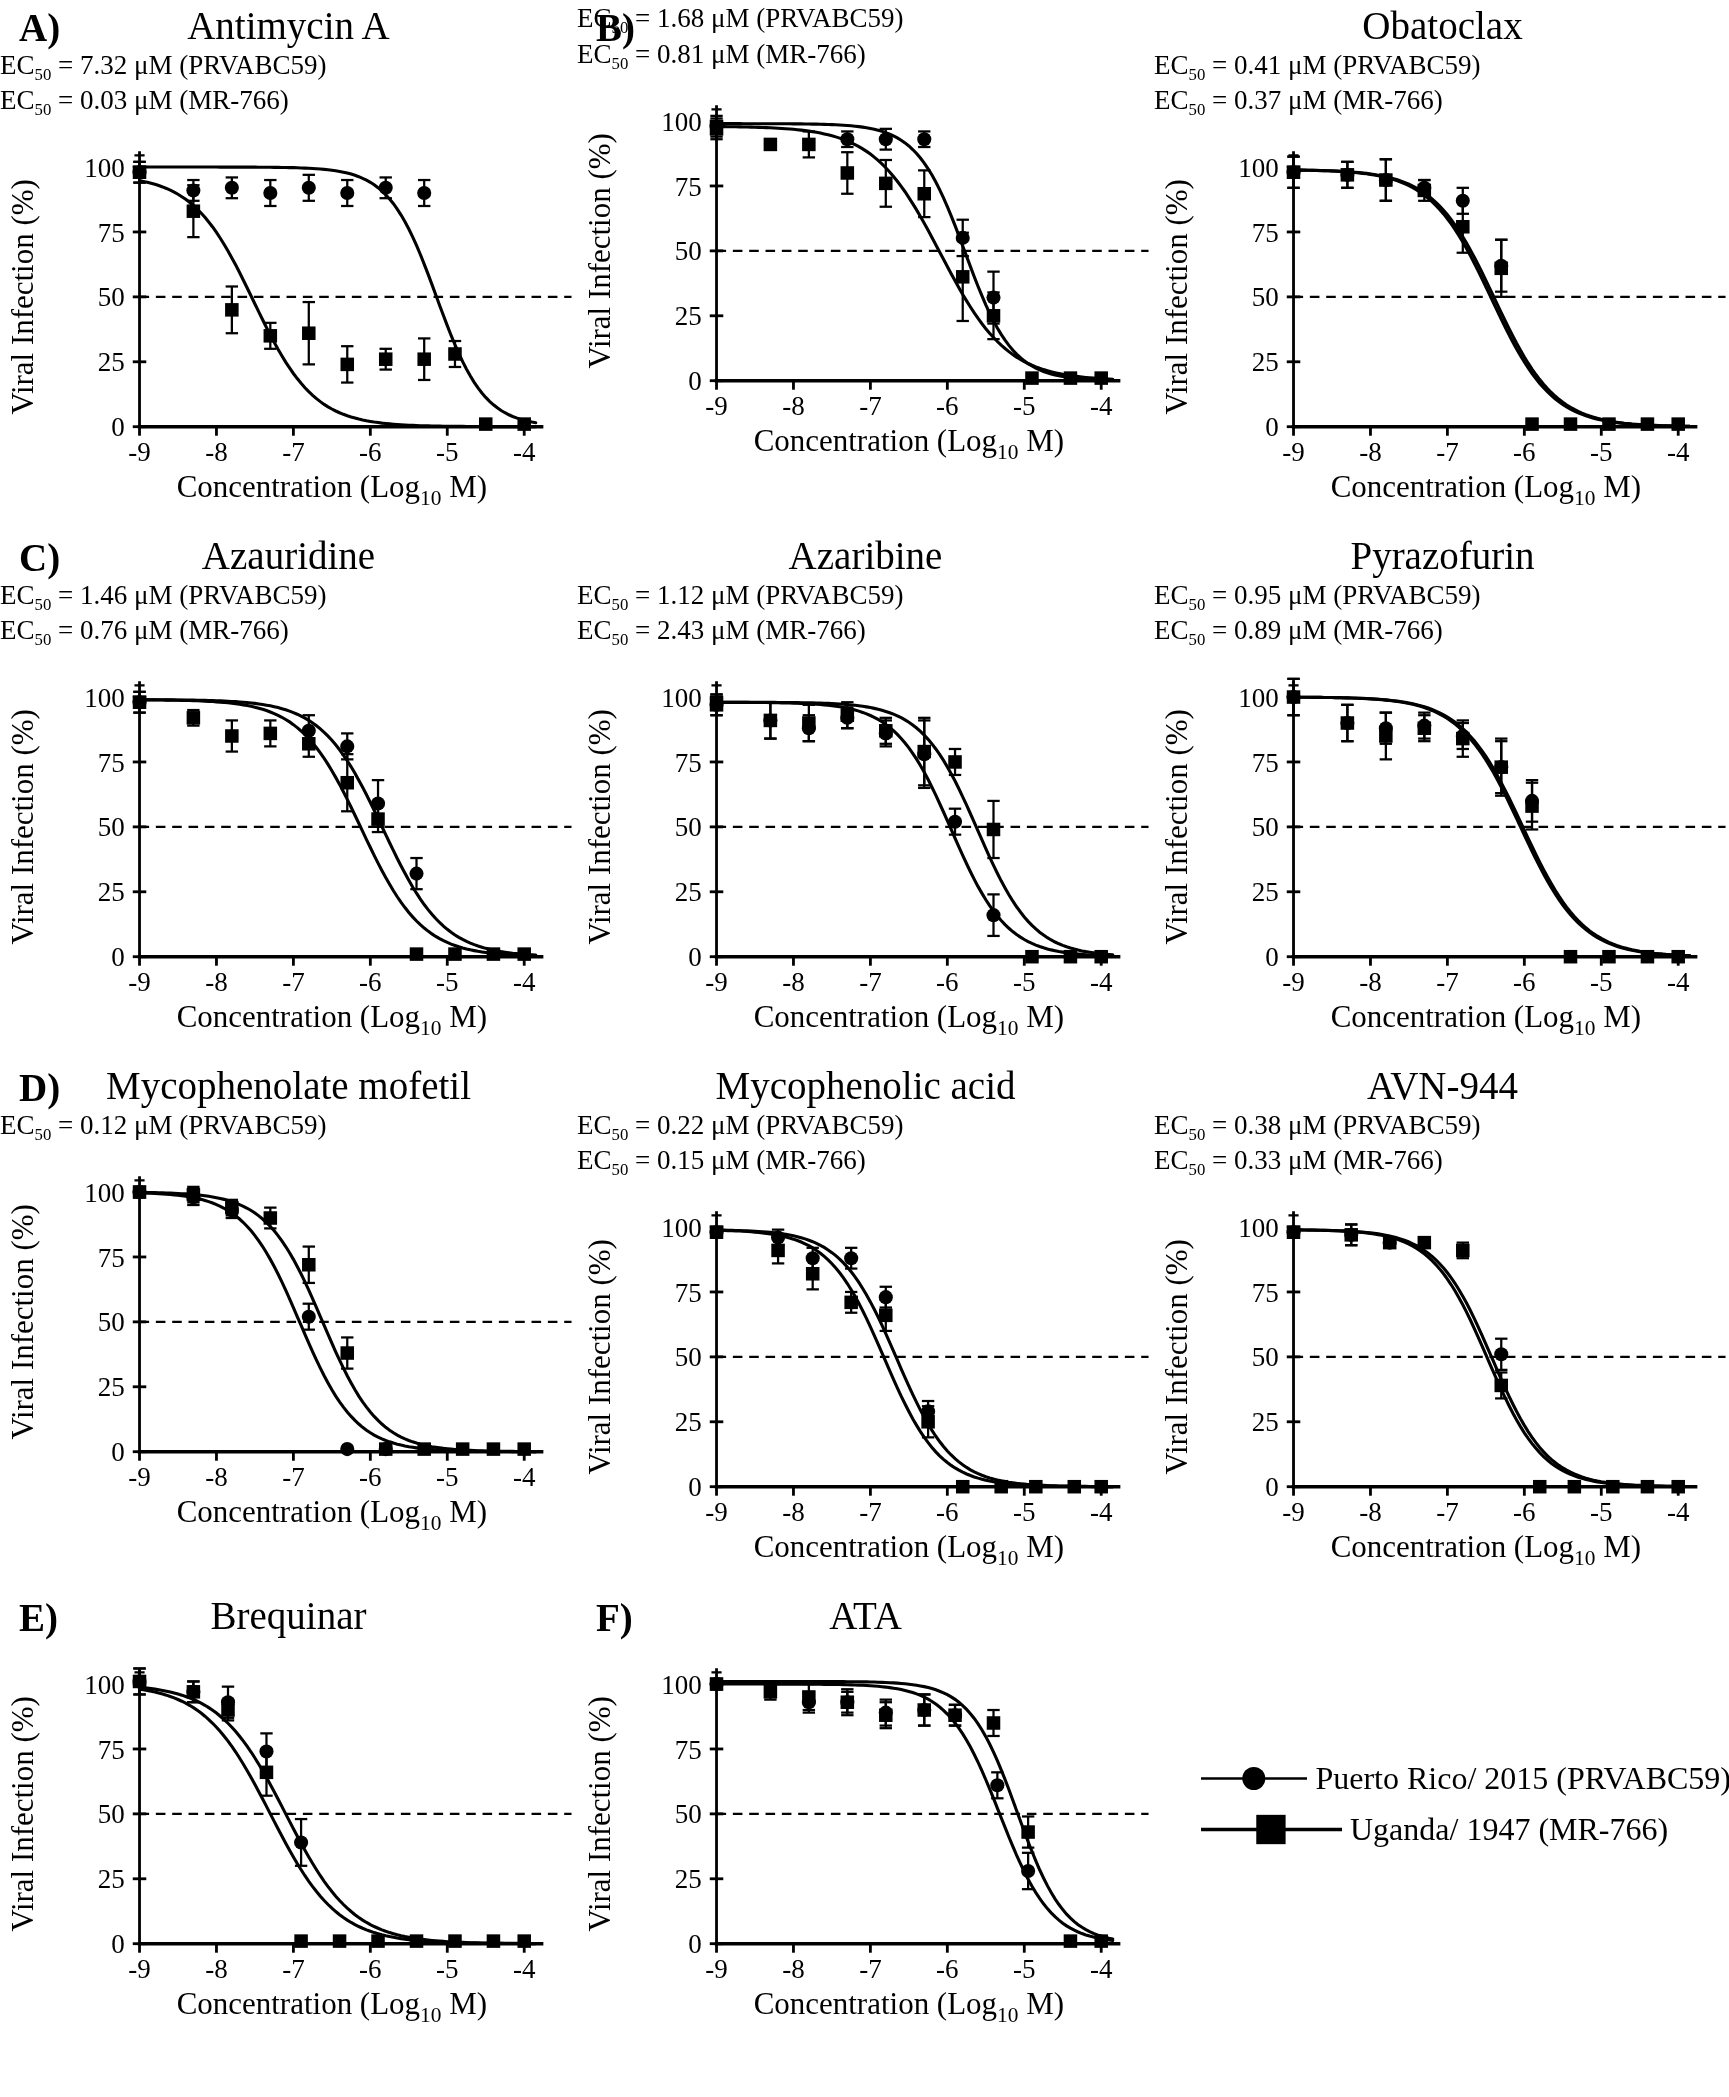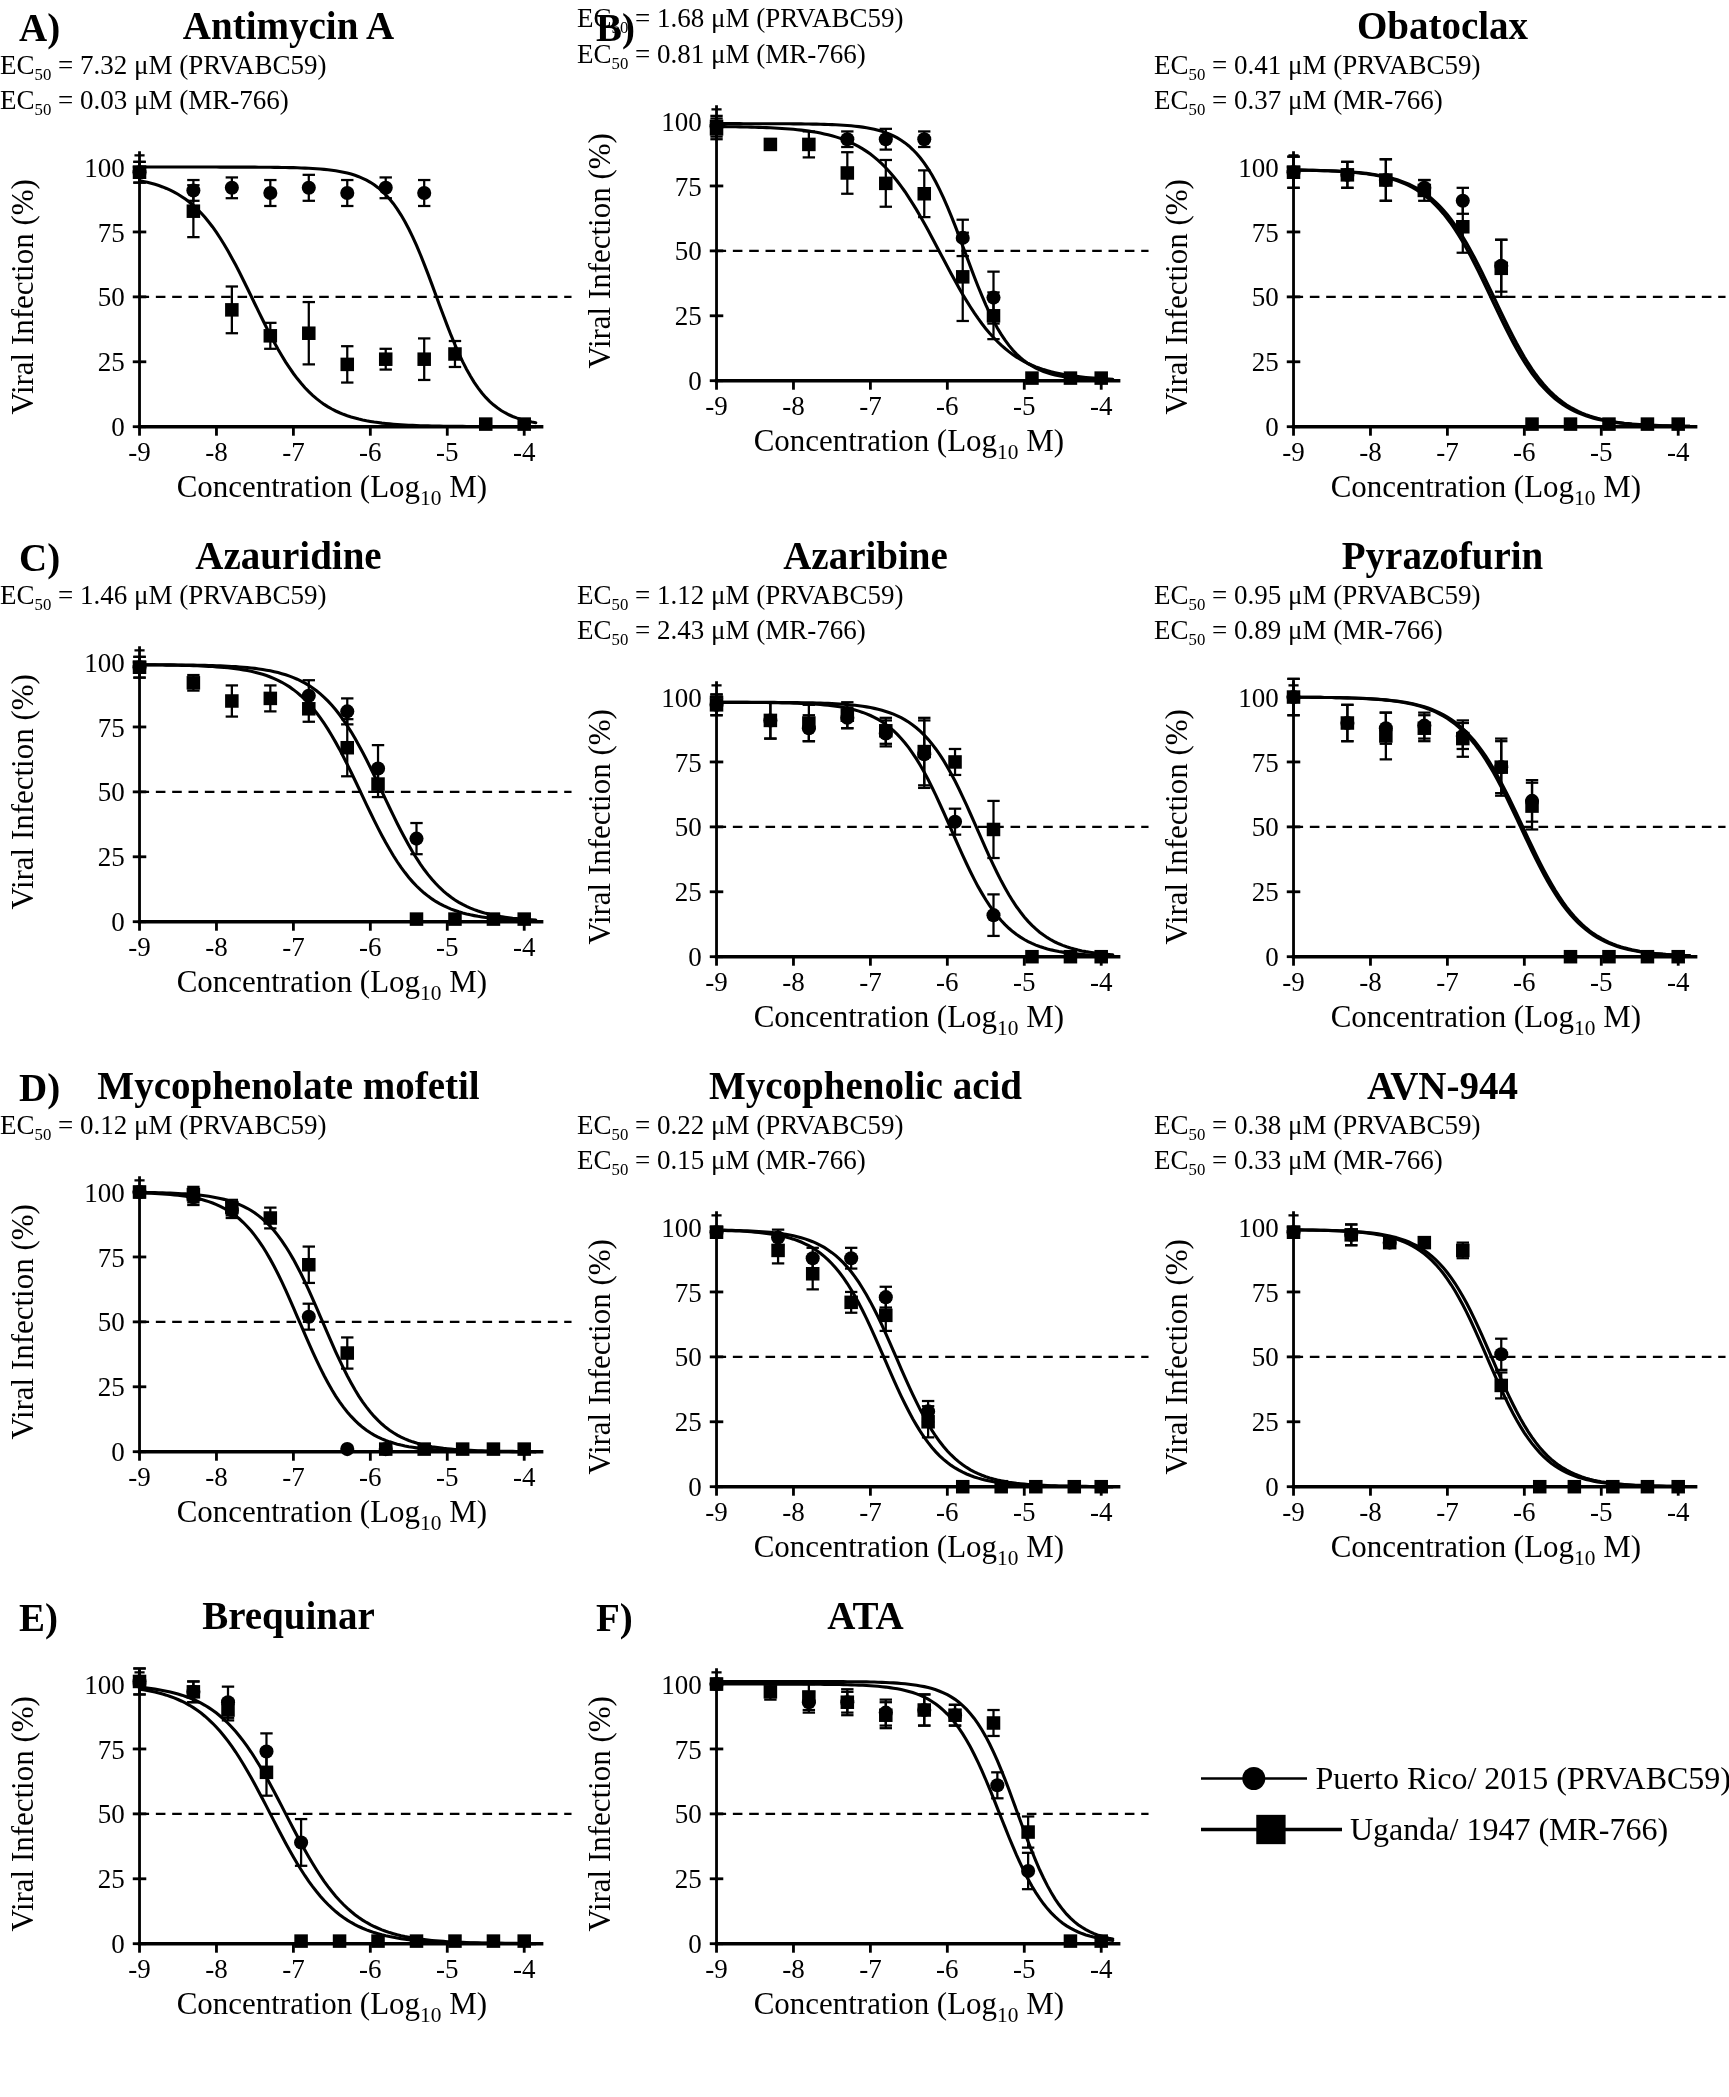--- a/index.html
+++ b/index.html
@@ -2,21 +2,21 @@
 <html style="font-size:9px"><head>
 <meta charset="utf-8">
 <style>
   html,body{margin:0;padding:0;background:#fff;}
   .page{width:1730px;height:2097px;background:#ffffff;overflow:hidden;
         font-family:"Liberation Serif","DejaVu Serif",serif;color:#000;}
   #figure-grid{display:grid;grid-template-columns:577px 577px 577px;
                grid-template-rows:530px 530px 530px 508px;}
   .panel{position:relative;box-sizing:border-box;}
   .panel-letter{position:absolute;left:19px;top:4.5px;font-size:39px;font-weight:700;}
-  .panel-title{margin:5.6px 0 0;text-align:center;font-size:39px;font-weight:700;line-height:1.05;}
+  .panel-title{margin:5.6px 0 0;text-align:center;font-size:39px;font-weight:400;line-height:1.05;}
   .ec50-block{margin:3.4px 0 0;text-align:left;font-size:27px;line-height:1.12;}
   .ec50-line sub{font-size:0.62em;}
   .plot{display:block;margin-top:11.3px;}
   .legend-cell{position:relative;box-sizing:border-box;padding:167px 0 0 47px;}
   .legend-entry{display:flex;align-items:center;height:42px;margin-bottom:9px;}
   .legend-label{font-size:32px;margin-left:8px;white-space:nowrap;}
 </style>
 </head>
 <body>
 
@@ -320,20 +320,21 @@
           <rect x="918" y="508.39" width="24" height="24" fill="#000"></rect>
           <text x="588.5" y="650" text-anchor="middle" font-size="55" fill="#000"><tspan>Concentration (Log</tspan><tspan dy="14" font-size="38">10</tspan><tspan dy="-14" font-size="55"> M)</tspan></text>
           <text transform="translate(58 294.5) rotate(-90)" text-anchor="middle" font-size="55" fill="#000">Viral Infection (%)</text>
         </svg>
       </section>
       <section class="panel">
         <div class="panel-letter">C)</div>
         <h2 class="panel-title">Azauridine</h2>
         <div class="ec50-block">
           <div class="ec50-line"><span>EC</span><sub>50</sub><span> = 1.46 μM (PRVABC59)</span></div>
+          <div class="ec50-line"><span>EC</span><sub>50</sub><span> = 0.76 μM (MR-766)</span></div>
         </div>
         <svg class="plot" viewBox="0 0 1023 680" width="577" height="383">
           <line x1="247" y1="36" x2="247" y2="527" stroke="#000" stroke-width="5"></line>
           <line x1="244" y1="525" x2="964" y2="525" stroke="#000" stroke-width="6"></line>
           <line x1="238" y1="43.25500000000005" x2="256" y2="43.25500000000005" stroke="#000" stroke-width="4"></line>
           <line x1="235" y1="525" x2="259" y2="525" stroke="#000" stroke-width="5"></line>
           <text x="221" y="542" text-anchor="end" font-size="48" fill="#000">0</text>
           <line x1="235" y1="409.75" x2="259" y2="409.75" stroke="#000" stroke-width="5"></line>
           <text x="221" y="426.75" text-anchor="end" font-size="48" fill="#000">25</text>
           <line x1="235" y1="294.5" x2="259" y2="294.5" stroke="#000" stroke-width="5"></line>

